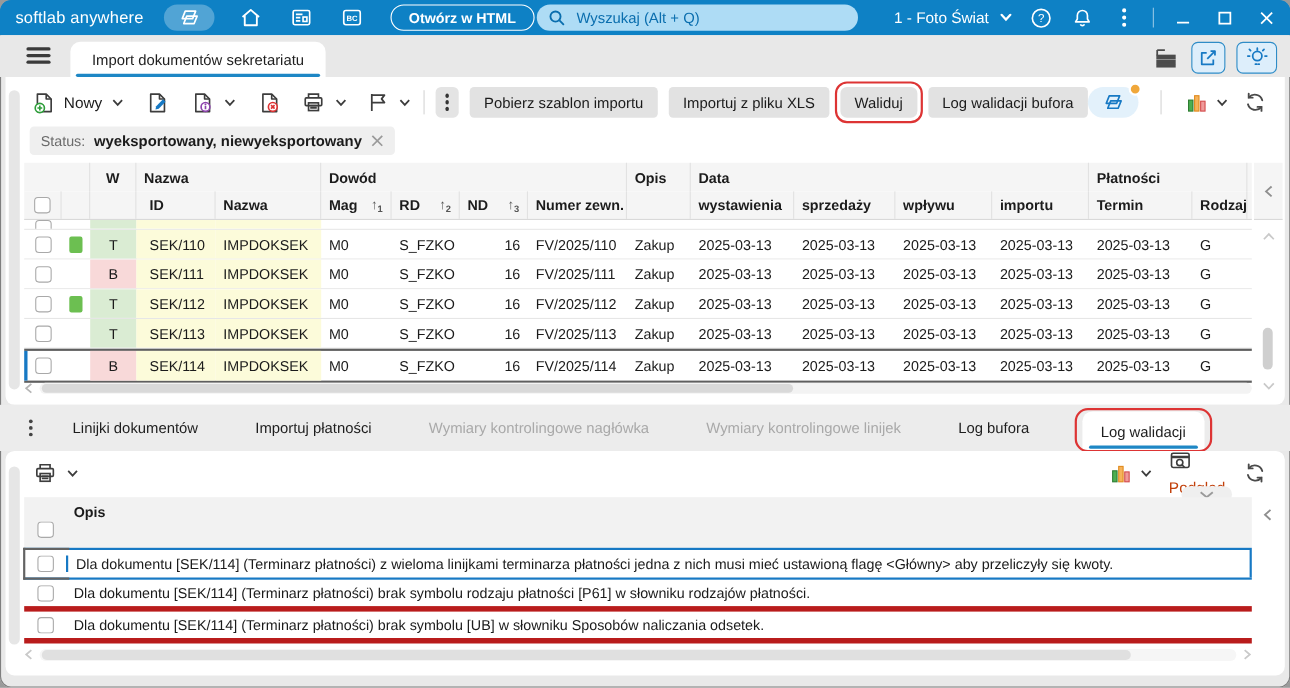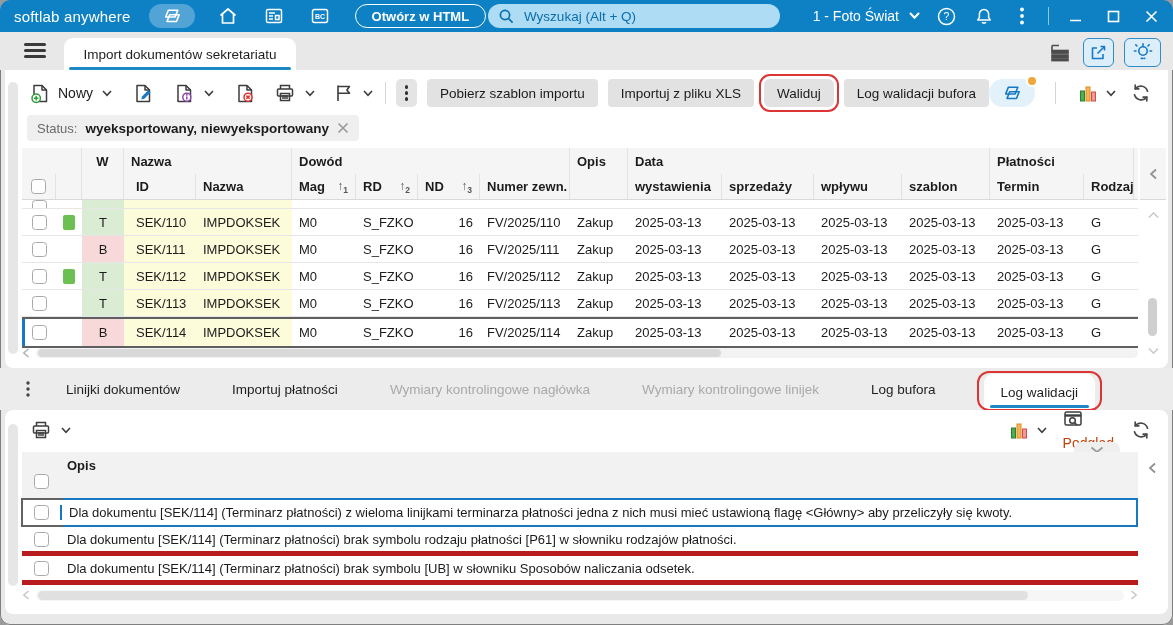--- a/index.html
+++ b/index.html
@@ -508,21 +508,21 @@
           <span class="hsort">
               <span class="sarr">↑</span>
               <span class="snum">3</span>
             </span>
         </div>
         <div class="gc">Numer zewn.</div>
         <div class="gc"></div>
         <div class="gc">wystawienia</div>
         <div class="gc">sprzedaży</div>
         <div class="gc">wpływu</div>
-        <div class="gc">szablon</div>
+        <div class="gc">importu</div>
         <div class="gc">Termin</div>
         <div class="gc">Rodzaj</div>
         <div class="gc"></div>
       </div>
 
       <div class="grow gcols clipped">
         <div class="gc c-sel">
             <span class="cb"></span>
           </div>
         <div class="gc"></div>

